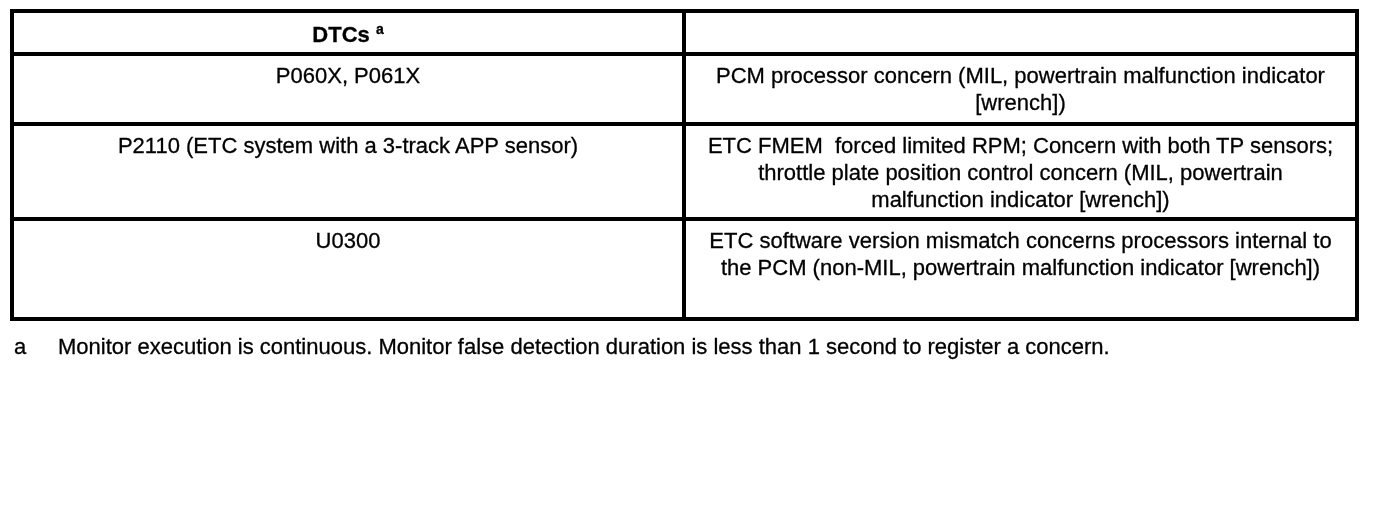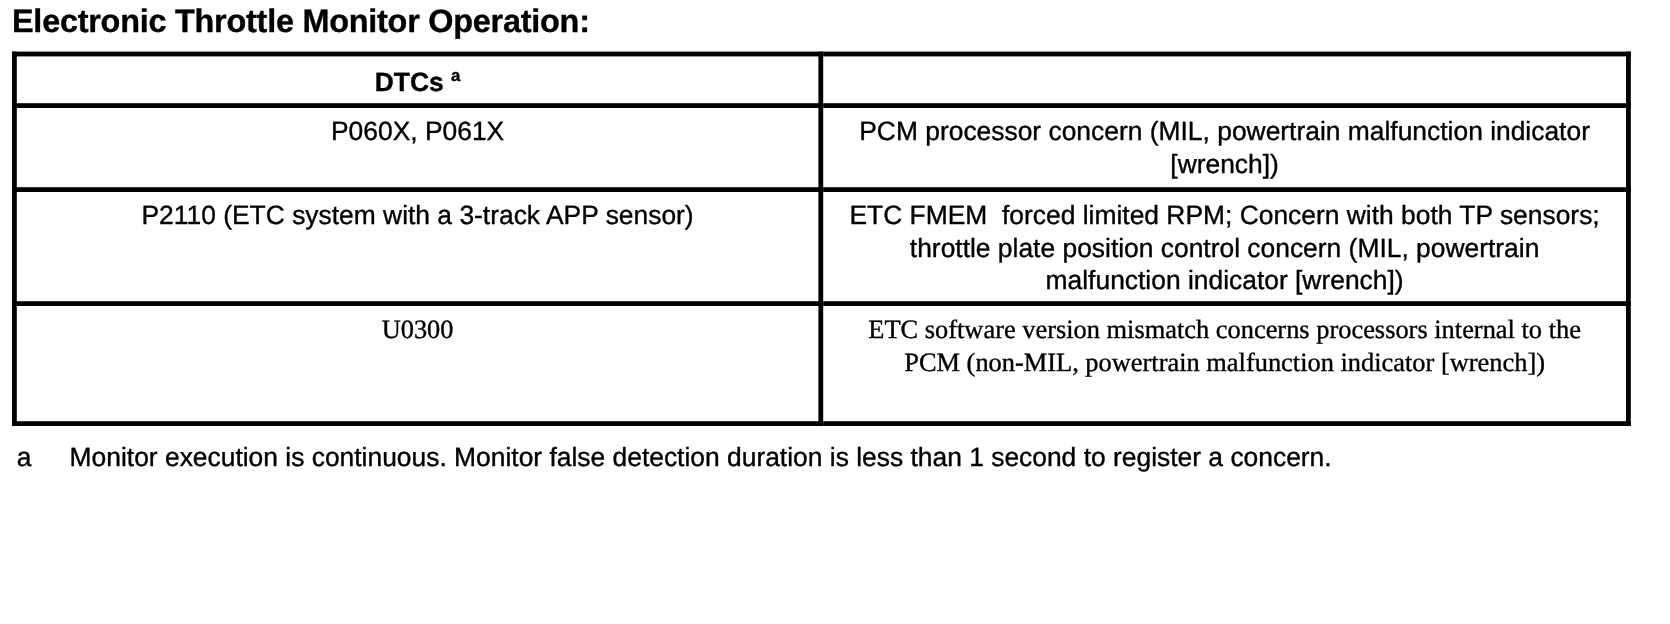--- a/index.html
+++ b/index.html
@@ -46,21 +46,21 @@
   }
   table.dtc-table th {
     font-weight: bold;
     padding-top: 8px;
   }
   tr.h-row  { height: 41px; }
   tr.r-0 { height: 70px; }
   tr.r-1 { height: 67px; }
   tr.r-2 { height: 61px; }
   tr.r-3 { height: 87px; }
-  tr.r-4 { height: 100px; font-family: Liberation Serif, serif; }
+  tr.r-4 { height: 100px; }
   td.desc-cell { white-space: pre-wrap; }
   sup.fn-sup {
     font-size: 14px;
     font-weight: bold;
     vertical-align: super;
     line-height: 0;
   }
   .footnote {
     display: flex;
     align-items: flex-start;
@@ -75,21 +75,20 @@
   }
   .footnote .fn-text {
     flex: 1 1 auto;
   }
 </style>
 </head>
 <body>
 
 <div class="page">
 
-  <div class="doc-title">Electronic Throttle Monitor Operation:</div>
 
   <table class="dtc-table">
     <colgroup>
       <col class="c-dtc">
       <col class="c-desc">
     </colgroup>
     <tbody>
       <tr class="h-row">
         <th><span>DTCs</span>&nbsp;<sup class="fn-sup">a</sup></th>
         <th></th>

